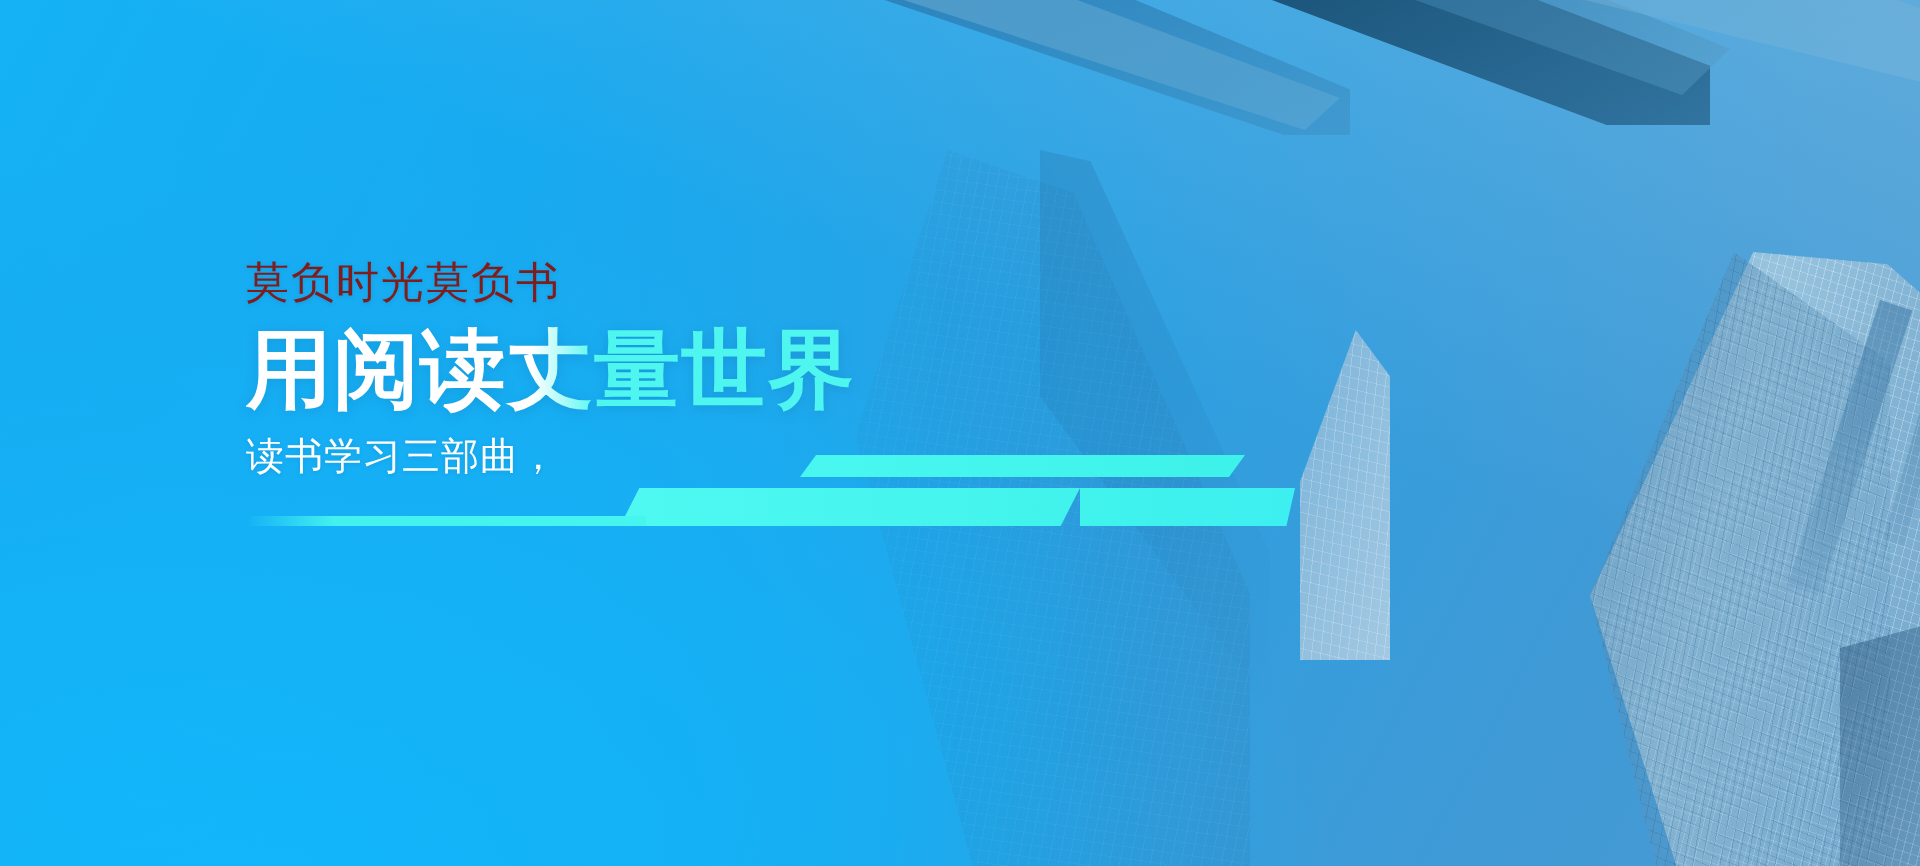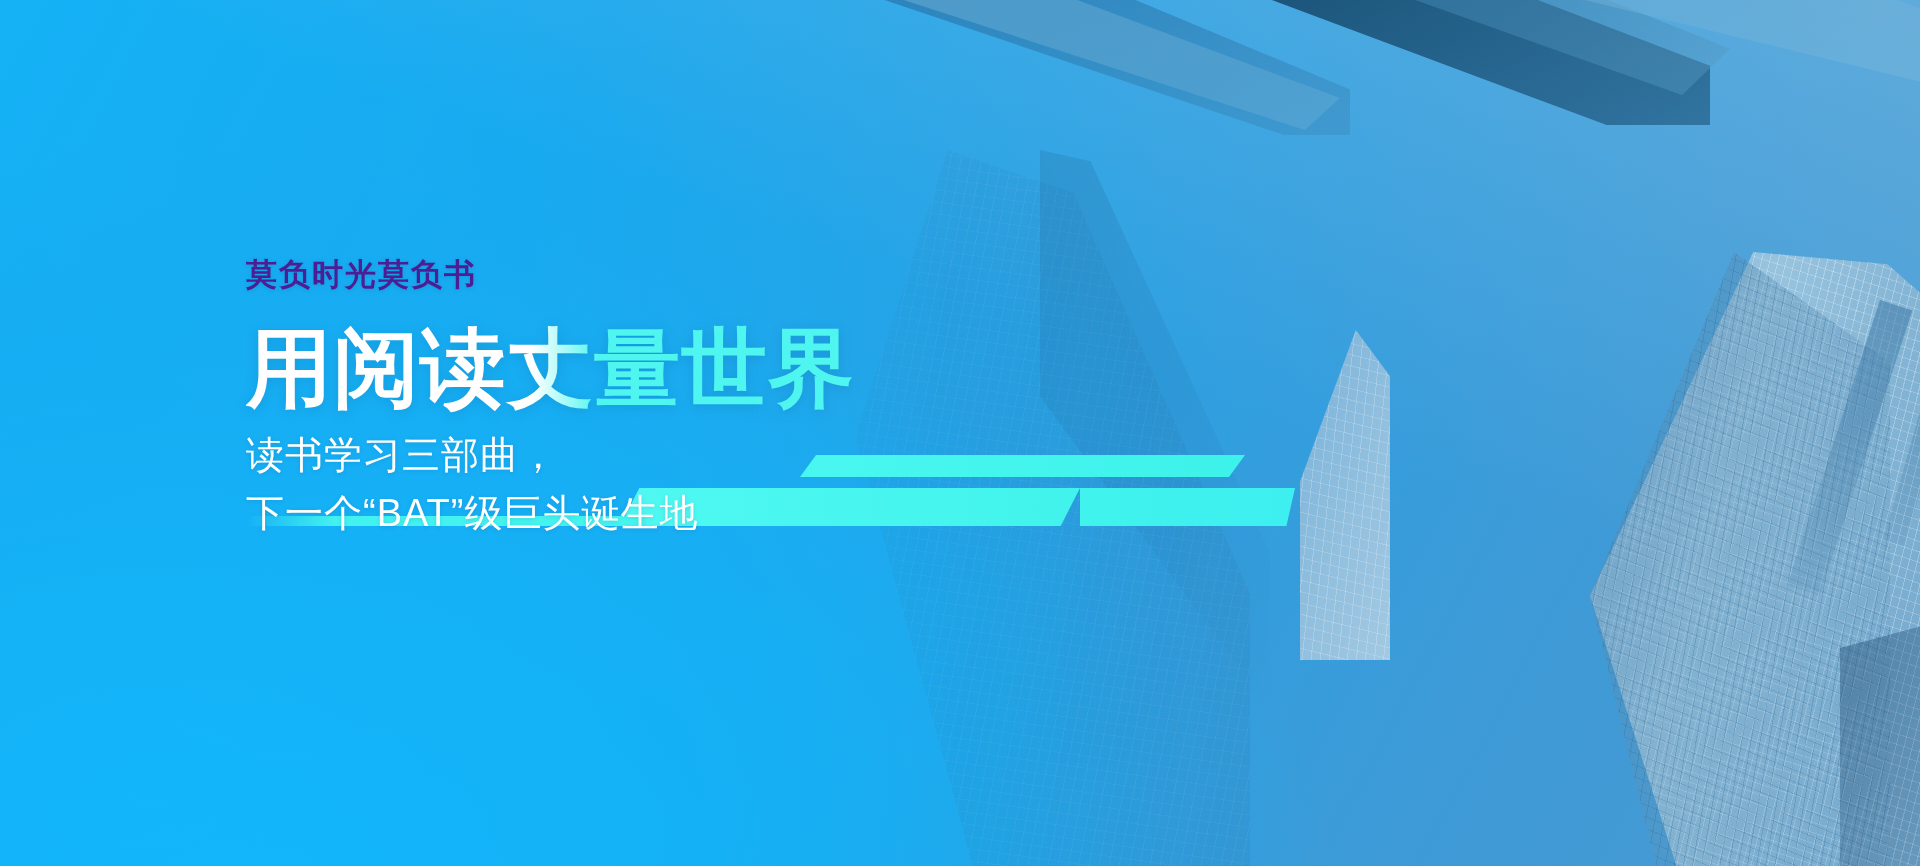--- a/index.html
+++ b/index.html
@@ -222,30 +222,30 @@
   }
 
   
   .copy {
     position: absolute;
     left: 246px;
     top: 256px;
     z-index: 12;
   }
   .kicker {
-    font-size: 31px;
+    font-size: 43px;
     line-height: 1.25;
     letter-spacing: 2px;
-    color: #4c1d95;
-    font-weight: 700;
+    color: #7f1d1d;
+    font-weight: 400;
     white-space: nowrap;
     text-shadow: 0 1px 4px rgba(0,70,120,0.18);
   }
   .headline {
-    margin-top: 28px;
+    margin-top: 14px;
     font-size: 86px;
     line-height: 1.05;
     font-weight: 700;
     letter-spacing: 1px;
     white-space: nowrap;
     background: linear-gradient(90deg,
                 #ffffff 0%,
                 #ffffff 47%,
                 #4ff6ef 58%,
                 #4ff6ef 100%);
@@ -299,17 +299,16 @@
   <div class="stripe stripe-tail"></div>
   <div class="stripe stripe-under"></div>
 
   <div class="copy">
     <div class="kicker">莫负时光莫负书</div>
 
     <div class="headline">用阅读丈量世界</div>
 
     <div class="sub">
       <span class="sub-line">读书学习三部曲，</span>
-      <span class="sub-line">下一个“BAT”级巨头诞生地</span>
     </div>
   </div>
 
 </div>
 
 </body></html>

